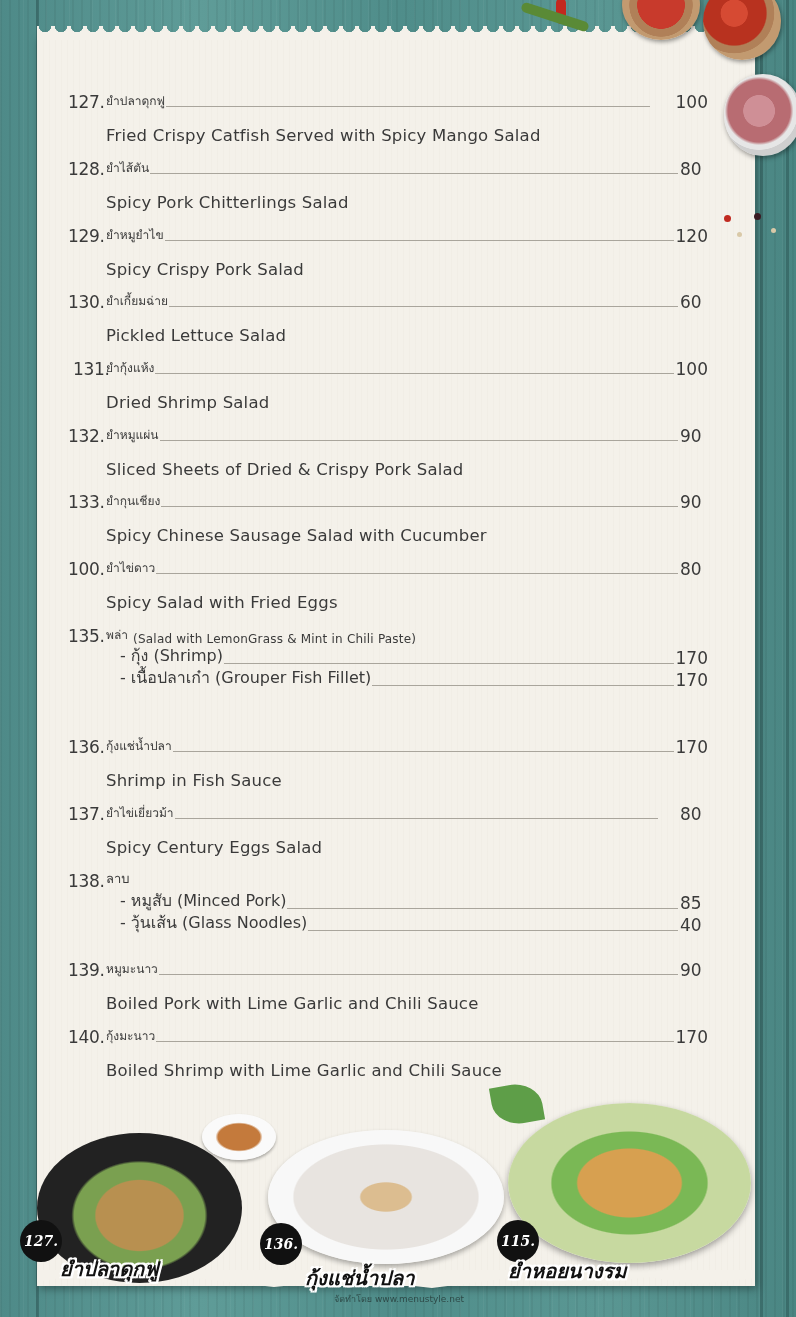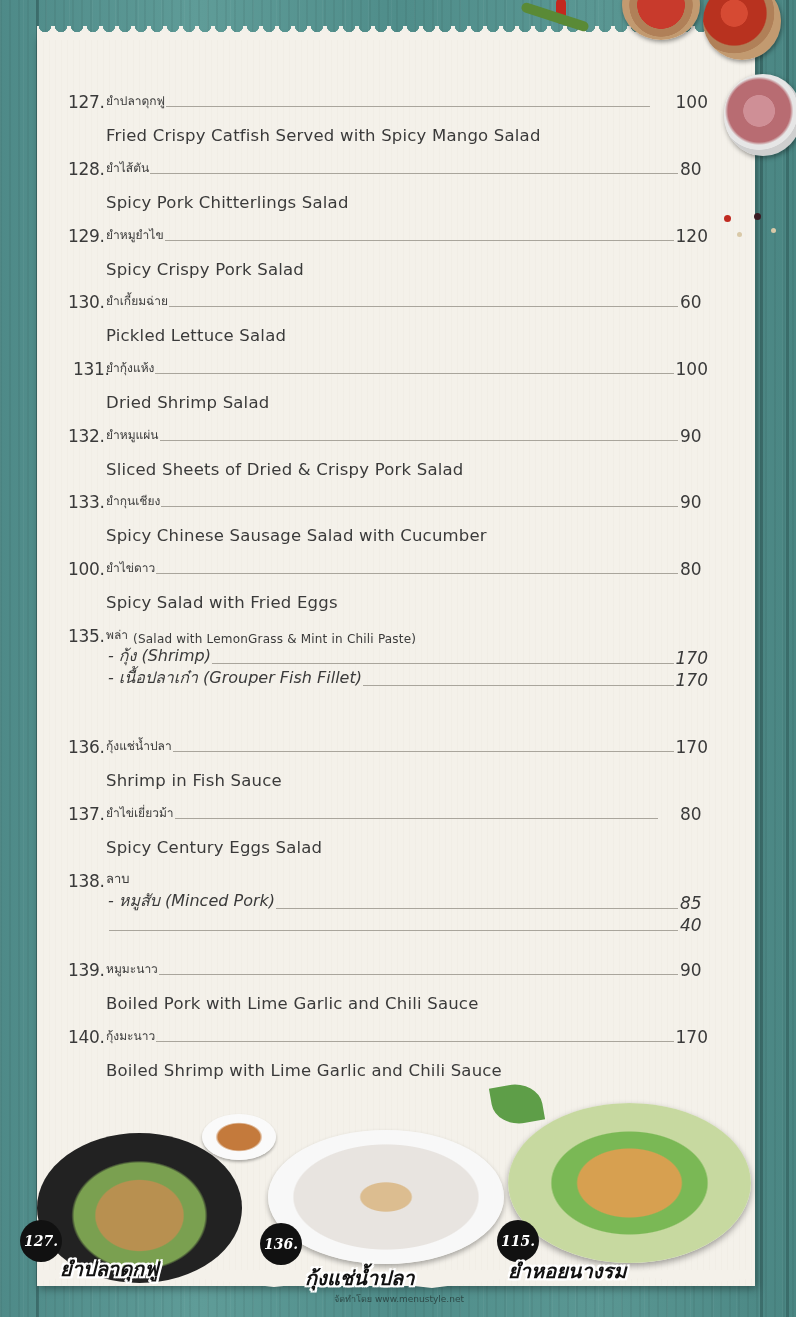--- a/index.html
+++ b/index.html
@@ -31,21 +31,21 @@
   }
   .menu { position:absolute; left:68px; top:88px; width:640px; color:#3a3a3a; }
   .item { position:absolute; left:0; width:640px; }
   .row { position:relative; height:24px; display:flex; align-items:flex-end; }
   .num { font-size:17px; letter-spacing:-0.3px; width:38px; text-align:left; white-space:nowrap; }
   .thai { font-size:12px; white-space:nowrap; padding-bottom:2px; }
   .leader { flex:1; border-bottom:1px solid #a9a59c; margin:0 2px 5px 1px; }
   .price { font-size:17px; min-width:28px; text-align:left; }
   .en { font-size:16.5px; margin-left:38px; margin-top:14px; letter-spacing:0.2px; }
   .head-en { font-size:12px; letter-spacing:0.2px; }
-  .sub { display:flex; align-items:flex-end; height:22px; margin-left:40px;font-style:italic; }
+  .sub { display:flex; align-items:flex-end; height:22px; margin-left:52px; }
   .sub .label { font-size:16px; white-space:nowrap; }
   .sub .leader { margin-bottom:4px; }
 
   
   .deco { position:absolute; border-radius:50%; }
   .chili-bowl { left:622px; top:-30px; width:78px; height:70px; background:radial-gradient(circle, #c83a2c 0 45%, #b08058 46% 60%, #c29a70 61%); border-radius:50%; box-shadow:1px 2px 4px rgba(0,0,0,0.4); }
   .tomato-bowl { left:703px; top:-18px; width:78px; height:78px; background:radial-gradient(circle at 40% 40%, #d64a33 0 20%, #b8321f 21% 48%, #b08058 50% 60%, #c29a70 61%); border-radius:50%; box-shadow:1px 2px 4px rgba(0,0,0,0.4); }
   .shallot-bowl { left:724px; top:74px; width:78px; height:82px; background:radial-gradient(circle at 45% 45%, #cf8f96 0 25%, #b86c72 26% 50%, #e6e6e6 55% 62%, #cfcfcf 63%); border-radius:50%; box-shadow:1px 2px 5px rgba(0,0,0,0.4); }
   .green-chili { left:520px; top:12px; width:70px; height:10px; background:#5a8a36; border-radius:10px; transform:rotate(18deg); }
   .red-chili { left:556px; top:-2px; width:10px; height:26px; background:#c3281e; border-radius:10px; }
@@ -199,20 +199,21 @@
   </div>
 
   <div class="item" style="top:779px">
     <div class="row"><span class="num">138.</span><span class="thai" style="font-size:13px">ลาบ</span>&nbsp;</div>
     <div class="sub">
         <span class="label">- หมูสับ (Minced Pork)</span>
         <span class="leader"></span>
         <span class="price">85</span>
       </div>
     <div class="sub">
+        <span class="label">- วุ้นเส้น (Glass Noodles)</span>
         <span class="leader"></span>
         <span class="price">40</span>
       </div>
   </div>
 
   <div class="item" style="top:868px">
     <div class="row">
         <span class="num">139.</span>
         <span class="thai">หมูมะนาว</span>
         <span class="leader"></span>

